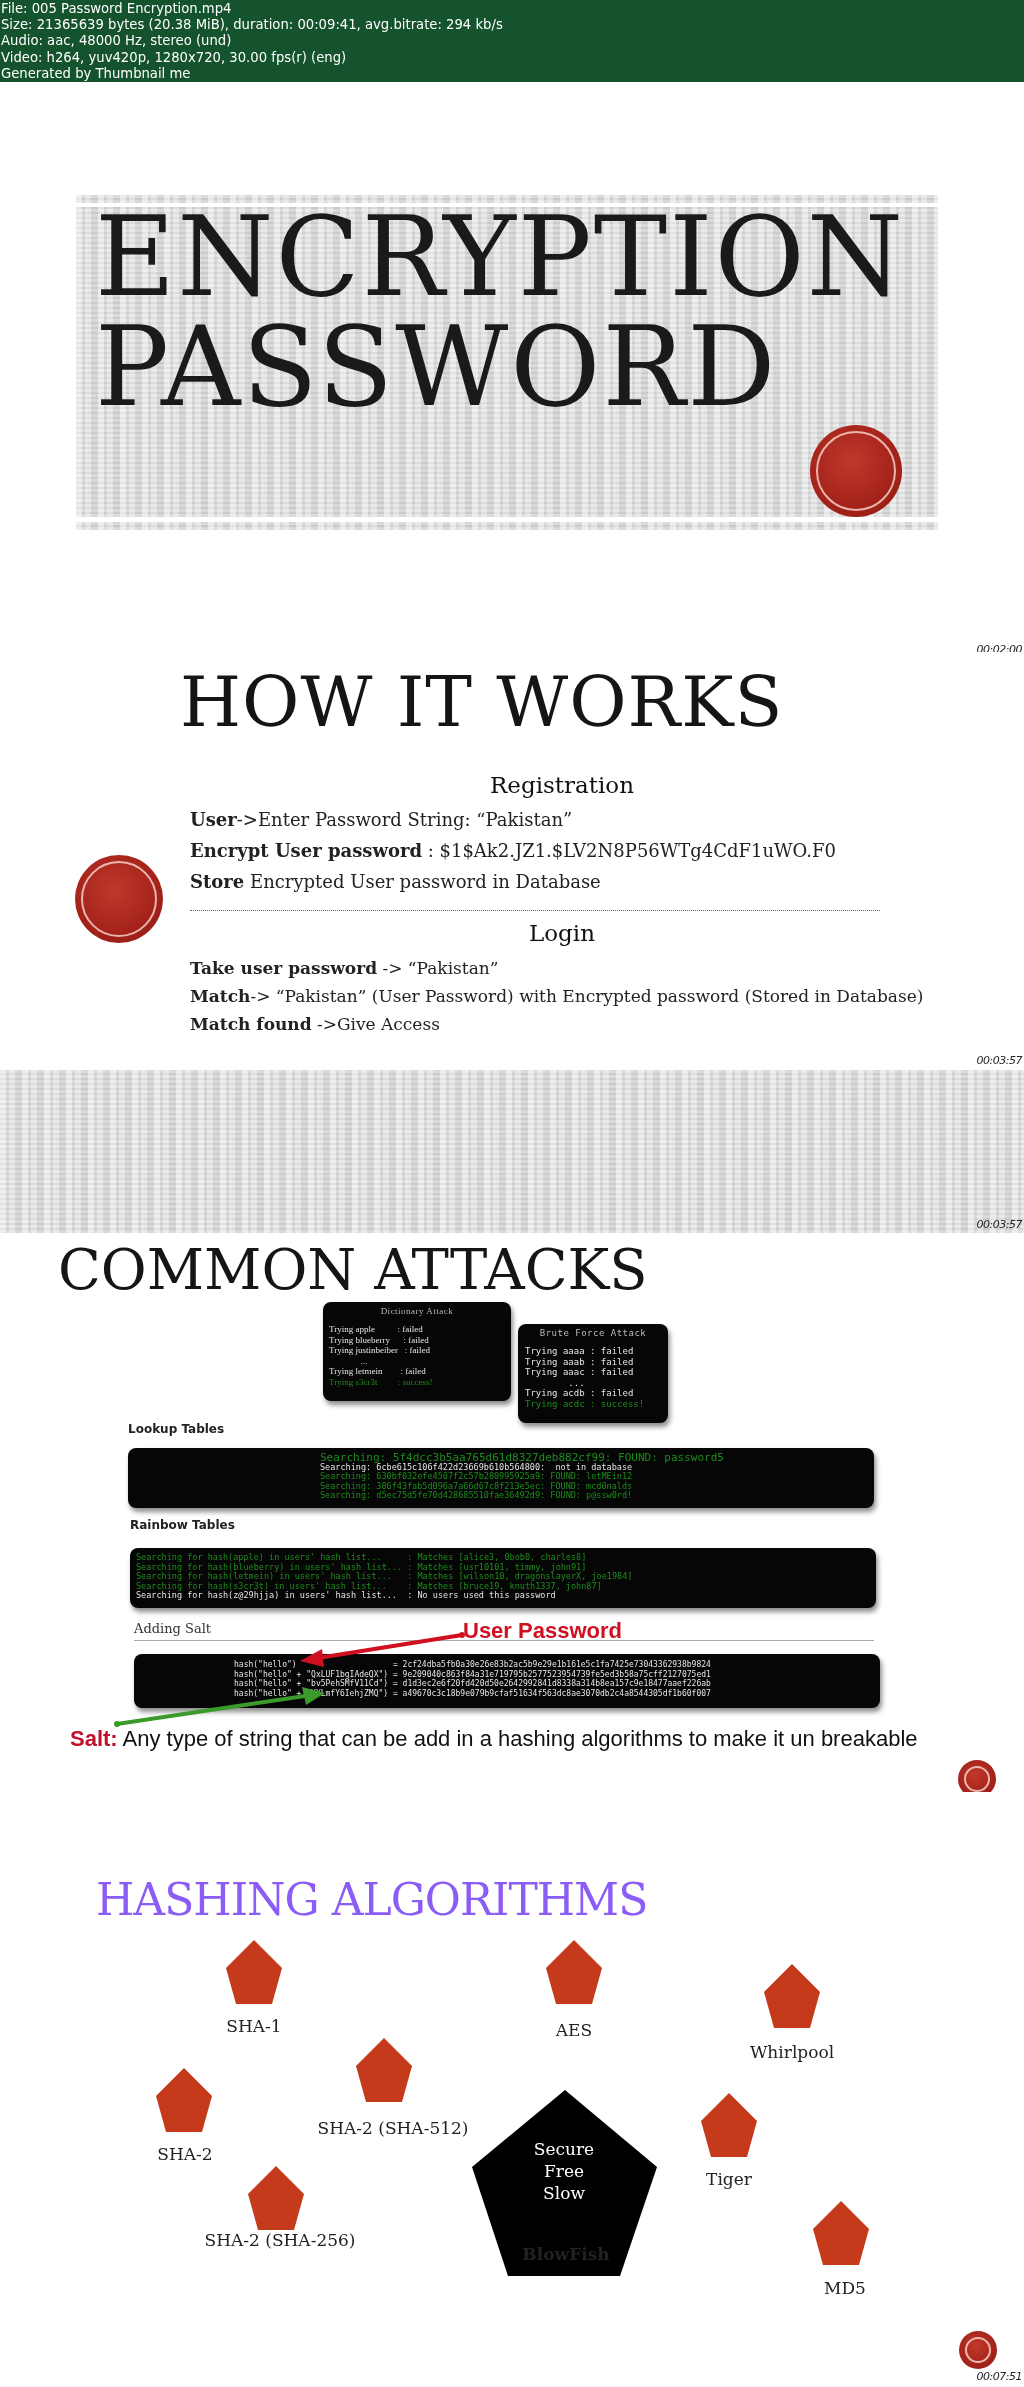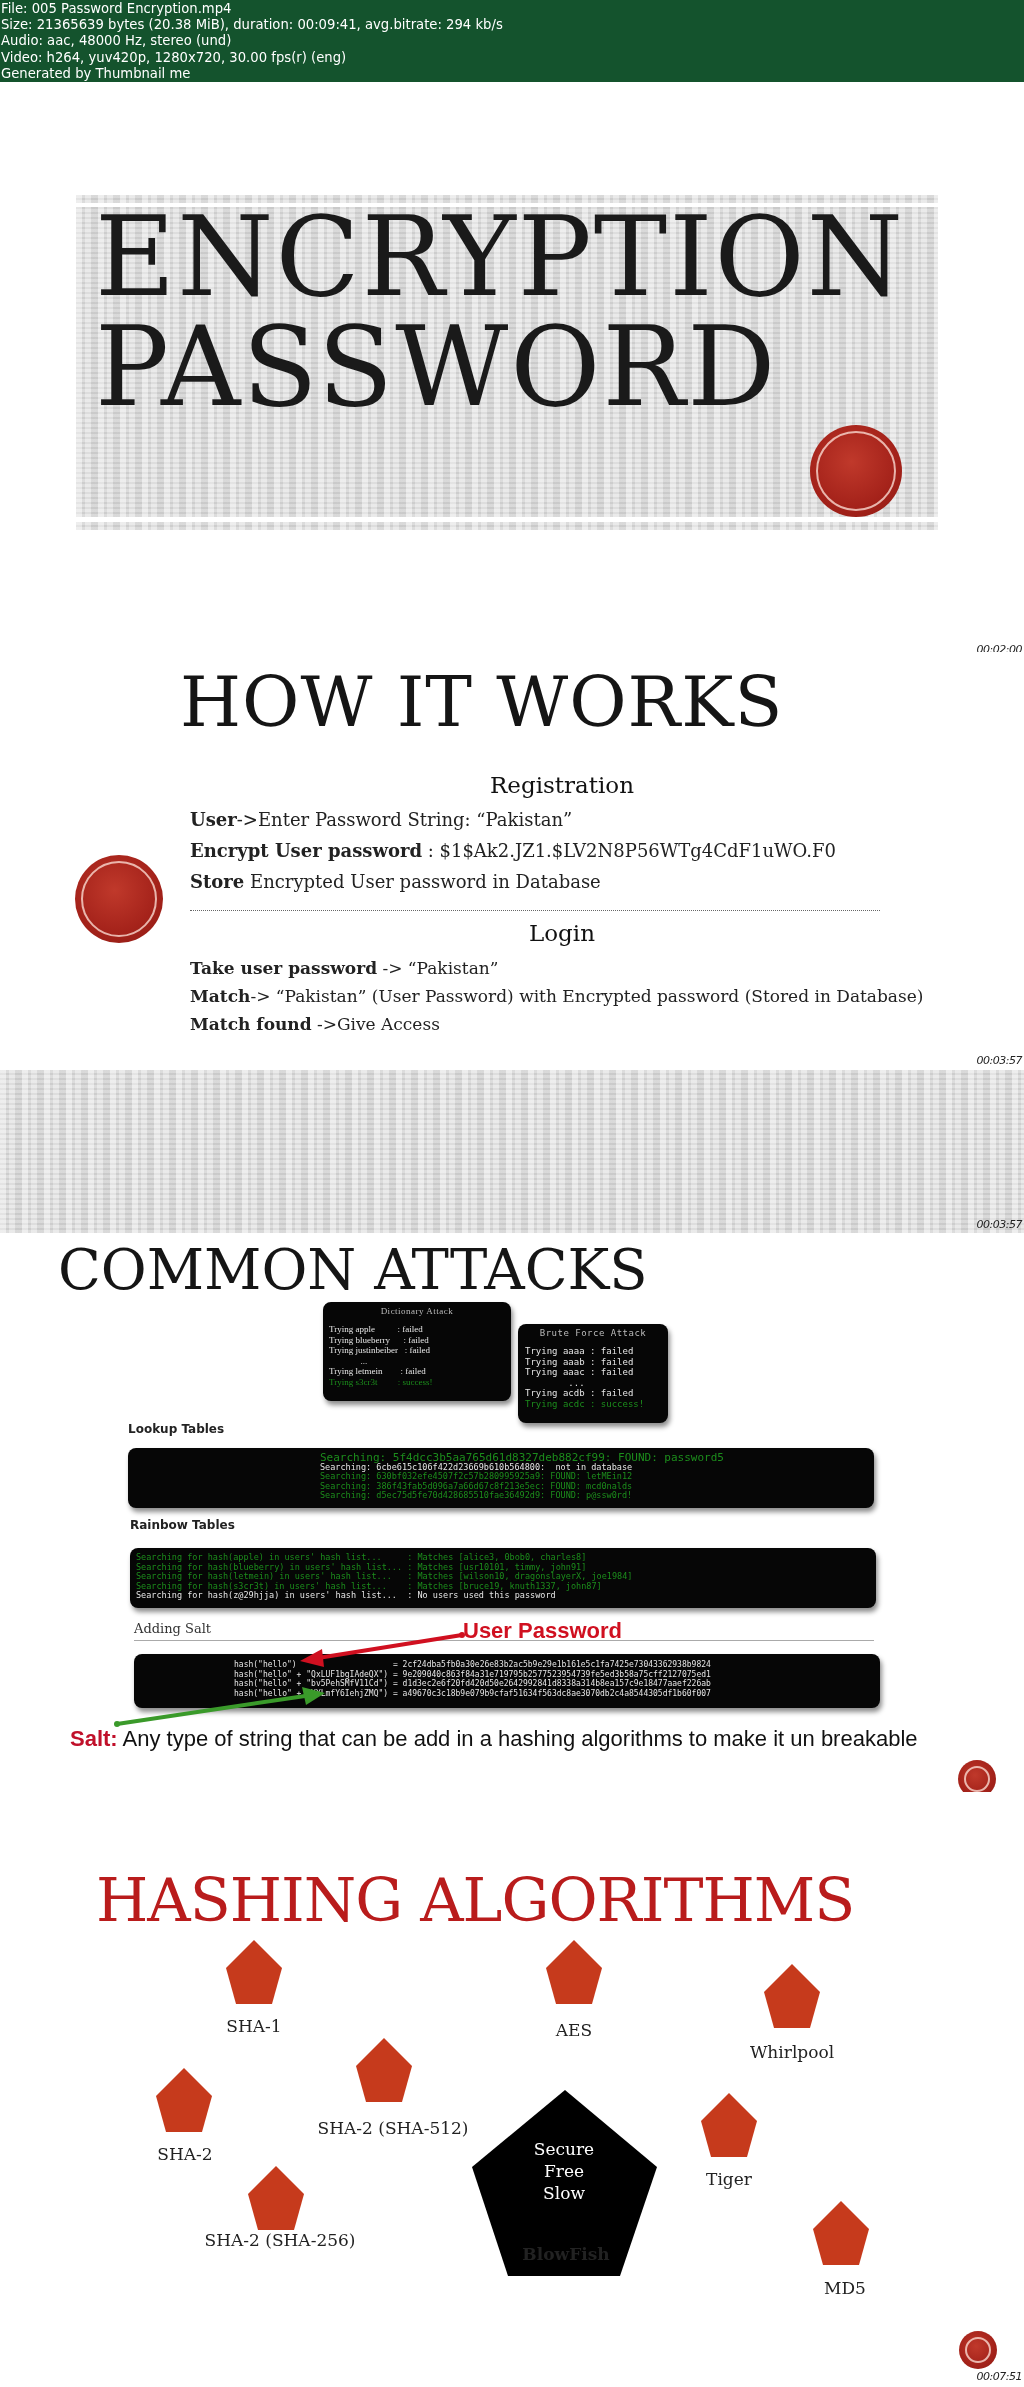--- a/index.html
+++ b/index.html
@@ -49,21 +49,21 @@
   .w { color: #e6e6e6; }
   .lbl { position: absolute; font-family: "DejaVu Sans", sans-serif; font-weight: bold; font-size: 12px; color: #222; }
   .salt-lbl { position: absolute; font-family: "DejaVu Serif", serif; font-size: 13px; color: #333; }
   .salt-rule { position: absolute; border-top: 1px solid #aaa; }
   .userpw { position: absolute; font-family: "Liberation Sans", sans-serif; font-weight: bold; font-size: 22px; color: #d01020; white-space: nowrap; }
   .saltline { position: absolute; font-family: "Liberation Sans", sans-serif; font-size: 22px; white-space: nowrap; color: #111; }
   .saltline .red { color: #c0102a; font-weight: bold; }
 
   
   .f4 { top: 1792px; height: 595px; }
-  .f4 .title { position: absolute; left: 96px; top: 78px; font-size: 60px; line-height: 60px; white-space: nowrap; color: #b91c1c; letter-spacing: -1px; }
+  .f4 .title { position: absolute; left: 96px; top: 78px; font-size: 44px; line-height: 60px; white-space: nowrap; color: #8b5cf6; letter-spacing: -1px; }
   .plabel { position: absolute; font-size: 17px; white-space: nowrap; color: #222; text-align: center; transform: translateX(-50%); }
   .blow-text { position: absolute; color: #fff; font-size: 17px; line-height: 22px; text-align: center; transform: translateX(-50%); }
 </style>
 </head>
 <body>
 
 <div class="header">
   <div>File: 005 Password Encryption.mp4</div>
   <div>Size: 21365639 bytes (20.38 MiB), duration: 00:09:41, avg.bitrate: 294 kb/s</div>
   <div>Audio: aac, 48000 Hz, stereo (und)</div>

